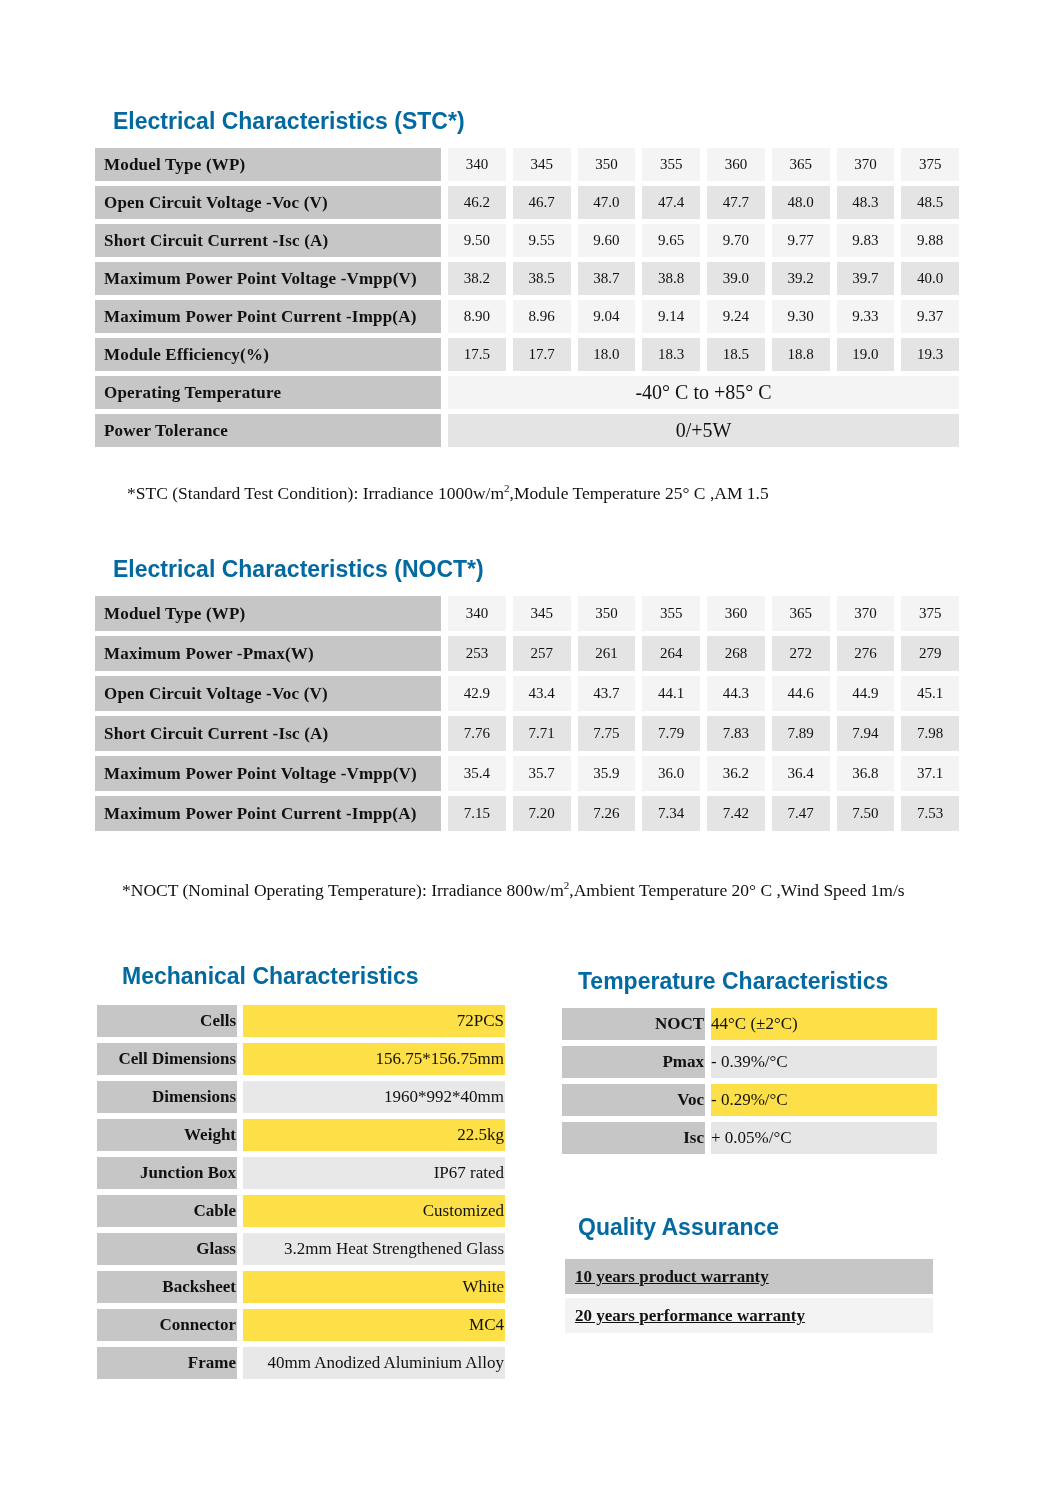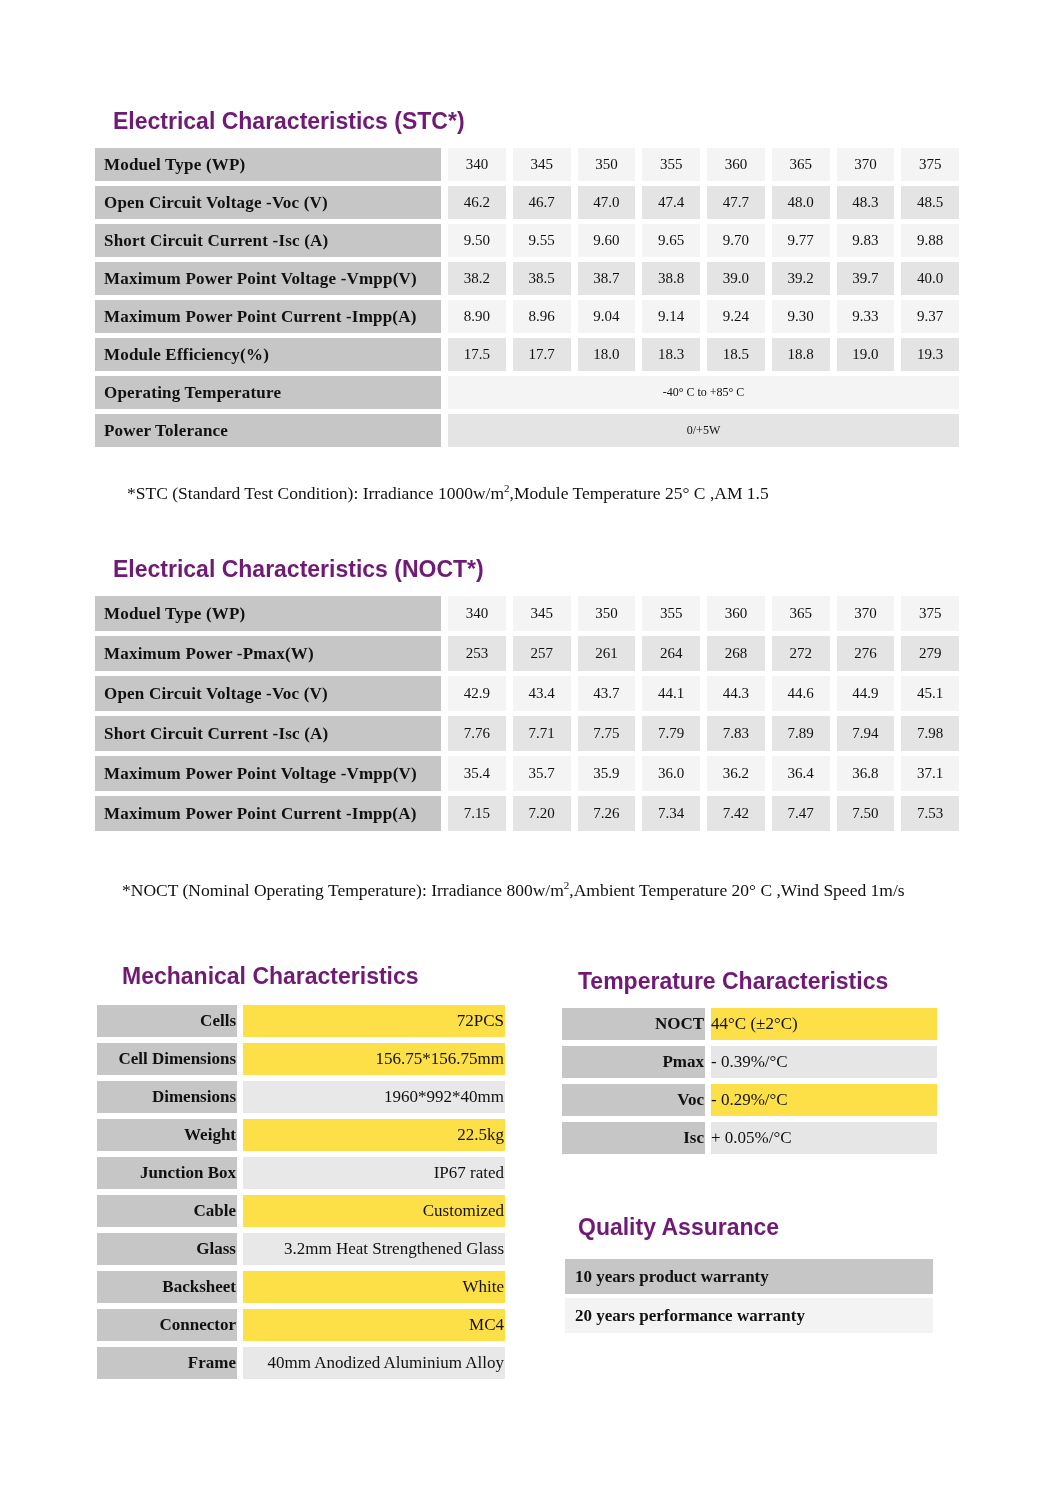--- a/index.html
+++ b/index.html
@@ -4,41 +4,41 @@
 <style>
   html,body { margin:0; padding:0; background:#ffffff; }
   .page {
     position:relative; width:1060px; height:1499px; background:#ffffff;
     font-family:"Liberation Serif", serif; color:#111;
     overflow:hidden;
   }
   .sec-title {
     position:absolute;
     font-family:"Liberation Sans", sans-serif;
-    font-weight:bold; font-size:23px; color:#701a75;
+    font-weight:bold; font-size:23px; color:#0369a1;
     white-space:nowrap;
   }
   
   table.elec {
     position:absolute; left:88px;
     border-collapse:separate; border-spacing:7px 5px;
     table-layout:fixed; width:878px;
   }
   table.elec td { vertical-align:middle; }
   table.elec td.lbl {
     background:#c6c6c6; font-weight:bold; font-size:17px;
     padding:0 4px 0 9px; letter-spacing:0.2px;
   }
   table.elec td.val {
     background:#f4f4f4; text-align:center; font-size:15px;
   }
   table.elec tr { height:33px; }
   table.elec.noct tr { height:35px; }
   table.elec tr:nth-child(even) td.val { background:#e4e4e4; }
-  table.elec td.val.spanned { font-size:12px; }
+  table.elec td.val.spanned { font-size:20px; }
   
   .footnote {
     position:absolute; font-size:17.5px; white-space:nowrap;text-align:right;
   }
   .footnote sup { font-size:11px; }
   
   table.pairs {
     position:absolute;
     border-collapse:separate; border-spacing:6px 6px;
     table-layout:fixed;
@@ -58,20 +58,21 @@
   table.temp { left:556px; top:1002px; width:387px; }
   table.temp col.c1 { width:143px; }
   table.temp td.val { text-align:left; padding-left:0; }
   table.temp tr:nth-child(even) td.val { background:#e6e6e6; }
   
   .qa-list { position:absolute; left:565px; top:1259px; width:368px; }
   .qa-row {
     height:35px; line-height:35px; margin-bottom:4px;
     font-size:17px; font-weight:bold; padding-left:10px;
     background:#f3f3f3;
+    text-decoration:underline;
   }
   .qa-row:first-child { background:#c6c6c6; }
 </style>
 </head>
 <body>
 
 <div class="page">
 
   <div class="sec-title" style="left:113px; top:108px;">Electrical Characteristics (STC*)</div>
 

